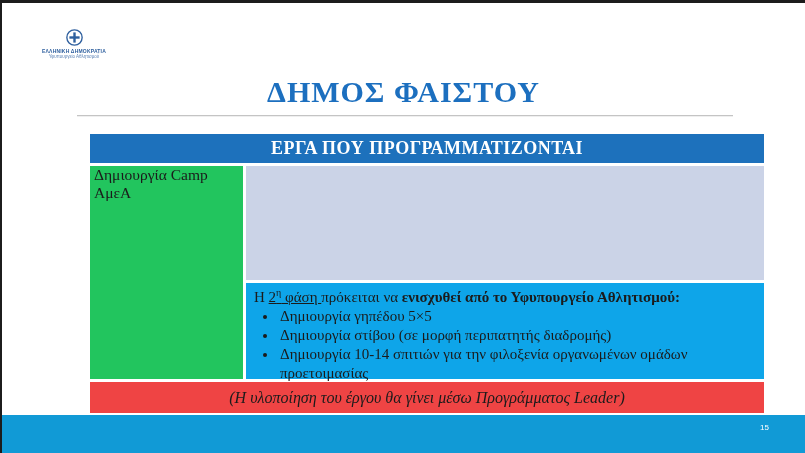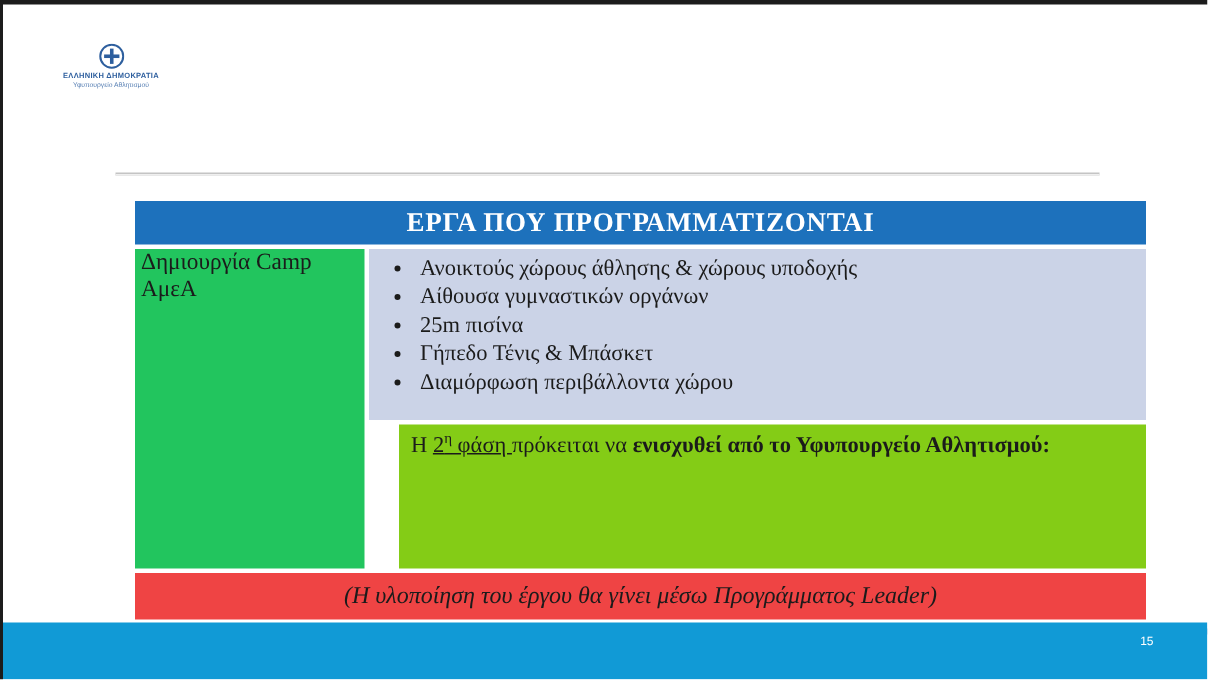--- a/index.html
+++ b/index.html
@@ -38,21 +38,21 @@
   }
   .tbl-body{display:flex;margin-top:3px;}
   .cell-left{
     width:153px;min-width:153px;background:#22c55e;
     display:flex;align-items:flex-start;
     padding-left:4px;box-sizing:border-box;
     font-size:15.5px;color:#1b1b1b;
   }
   .col-right{flex:1;margin-left:3px;display:flex;flex-direction:column;}
   .cell-p1{background:#cbd3e7;height:114px;box-sizing:border-box;padding:4px 8px 0 8px;}
-  .cell-p2{background:#84cc16;height:96px;box-sizing:border-box;padding:5px 8px 16px 8px;margin-top:3px;margin-left:20px;}
+  .cell-p2{background:#0ea5e9;height:96px;box-sizing:border-box;padding:5px 8px 16px 8px;margin-top:3px;}
   .cell-p1,.cell-p2{font-size:15px;line-height:19px;color:#1b1b1b;}
   .phase-head{text-decoration:underline;}
   .p2-underline{text-decoration:underline;}
   .p2-bold{font-weight:bold;}
   sup{font-size:10px;line-height:0;}
   ul.blt{margin:0;padding:0 0 0 24px;list-style:disc;}
   ul.blt li{padding-left:2px;}
   .tbl-note{
     margin-top:3px;background:#ef4444;
     height:31px;line-height:31px;text-align:center;
@@ -76,44 +76,43 @@
   <div class="logo">
     <svg class="emblem" viewBox="0 0 20 20">
       <circle cx="10" cy="10" r="9" fill="#ffffff" stroke="#2e5f9e" stroke-width="1.6"></circle>
       <rect x="8.6" y="4" width="2.8" height="12" fill="#2e5f9e"></rect>
       <rect x="4" y="8.6" width="12" height="2.8" fill="#2e5f9e"></rect>
     </svg>
     <div class="l1">ΕΛΛΗΝΙΚΗ ΔΗΜΟΚΡΑΤΙΑ</div>
     <div class="l2">Υφυπουργείο Αθλητισμού</div>
   </div>
 
+  <div class="title">ΔΗΜΟΣ ΦΑΙΣΤΟΥ</div>
   <div class="rule"></div>
 
   <div class="tbl">
     <div class="tbl-header">ΕΡΓΑ ΠΟΥ ΠΡΟΓΡΑΜΜΑΤΙΖΟΝΤΑΙ</div>
 
     <div class="tbl-body">
       <div class="cell-left">
         <span>Δημιουργία Camp ΑμεΑ</span>
       </div>
 
       <div class="col-right">
 
         <div class="cell-p1">
-          <ul class="blt">
-            <li>Ανοικτούς χώρους άθλησης &amp; χώρους υποδοχής</li>
-            <li>Αίθουσα γυμναστικών οργάνων</li>
-            <li>25m πισίνα</li>
-            <li>Γήπεδο Τένις &amp; Μπάσκετ</li>
-            <li>Διαμόρφωση περιβάλλοντα χώρου</li>
-          </ul>
         </div>
 
         <div class="cell-p2">
           <div><span>Η </span><span class="p2-underline"><span>2</span><sup>η</sup><span> φάση </span></span><span>πρόκειται να </span><span class="p2-bold">ενισχυθεί από το Υφυπουργείο Αθλητισμού:</span></div>
+          <ul class="blt">
+            <li>Δημιουργία γηπέδου 5×5</li>
+            <li>Δημιουργία στίβου (σε μορφή περιπατητής διαδρομής)</li>
+            <li>Δημιουργία 10-14 σπιτιών για την φιλοξενία οργανωμένων ομάδων προετοιμασίας</li>
+          </ul>
         </div>
       </div>
     </div>
 
     <div class="tbl-note">(Η υλοποίηση του έργου θα γίνει μέσω Προγράμματος Leader)</div>
   </div>
 
   <div class="bottom-line"></div>
   <div class="bottom-bar">
     <span class="page-num">15</span>

